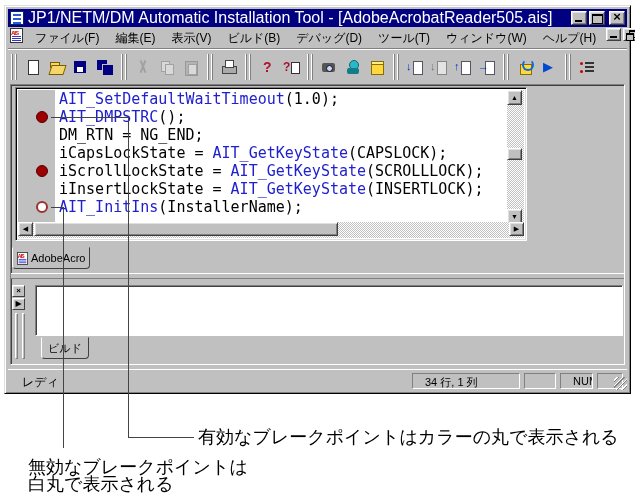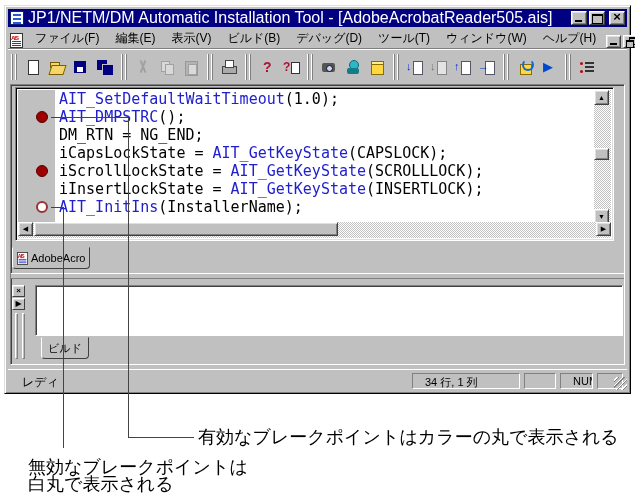--- a/index.html
+++ b/index.html
@@ -18,21 +18,21 @@
   .winbtn{width:16px;height:14px;background:#c0c0c0;border:1px solid;border-color:#fff #404040 #404040 #fff;
     box-shadow:inset 1px 1px 0 #dfdfdf, inset -1px -1px 0 #808080;position:relative;margin-left:2px;flex:none;padding:0;}
   .winbtn.sm{width:15px;height:13px;}
   .glyph-min::before{content:"";position:absolute;left:3px;bottom:2px;width:7px;height:2px;background:#000;}
   .glyph-max::before{content:"";position:absolute;left:2px;top:2px;width:9px;height:7px;border:1px solid #000;border-top-width:2px;}
   .glyph-close::before{content:"×";position:absolute;left:0;right:0;top:-3px;text-align:center;font-size:13px;font-weight:bold;color:#000;}
   .glyph-restore::before{content:"";position:absolute;left:5px;top:1px;width:6px;height:5px;border:1px solid #000;border-top-width:2px;}
   .glyph-restore::after{content:"";position:absolute;left:2px;top:4px;width:6px;height:5px;border:1px solid #000;border-top-width:2px;background:#c0c0c0;}
 
   
-  #menubar{position:absolute;left:3px;top:22px;right:3px;height:20px;display:flex;align-items:flex-end;}
+  #menubar{position:absolute;left:3px;top:22px;right:3px;height:20px;display:flex;align-items:flex-start;}
   .ais-ico{width:13px;height:15px;background:#fff;border:1px solid #333;position:relative;margin:0 4px 0 2px;flex:none;}
   .ais-ico::before{content:"AIS";position:absolute;left:0px;top:1px;font-size:6px;font-weight:bold;color:#c00;letter-spacing:-1px;}
   .ais-ico::after{content:"";position:absolute;left:1px;bottom:1px;width:9px;height:1px;background:#33c;box-shadow:0 -2px 0 #33c,0 -4px 0 #33c;}
   #menu-items{display:flex;flex:1;height:100%;align-items:center;}
   .menu-item{font-size:12px;color:#000;padding:2px 8px;white-space:nowrap;}
   #mdi-buttons{display:flex;margin-right:1px;}
 
   
   #toolbar{position:absolute;left:3px;top:42px;right:3px;height:36px;border-top:1px solid #808080;
     box-shadow:inset 0 1px 0 #fff;display:flex;align-items:center;padding-left:2px;}
@@ -73,21 +73,21 @@
   .i-deploy-package::after{content:"";position:absolute;left:6px;top:0px;width:8px;height:8px;border:2px solid #0a6ae0;border-top-color:transparent;border-radius:50%;}
   .i-run::before{content:"▶";position:absolute;left:3px;top:0px;font-size:13px;line-height:16px;color:#0048d0;}
   .i-breakpoint-list::before{content:"";position:absolute;left:7px;top:3px;width:9px;height:2px;background:#333;box-shadow:0 4px 0 #333,0 8px 0 #333;}
   .i-breakpoint-list::after{content:"";position:absolute;left:2px;top:3px;width:3px;height:3px;background:#c00;border-radius:50%;box-shadow:0 8px 0 #c00;}
 
   
   #mdi{position:absolute;left:5px;top:78px;width:615px;height:281px;background:#c0c0c0;
     border:1px solid;border-color:#808080 #fff #fff #808080;box-shadow:inset 1px 1px 0 #404040;}
 
   
-  #editor{position:absolute;left:4px;top:2px;width:599px;height:154px;background:#fff;
+  #editor{position:absolute;left:4px;top:2px;width:512px;height:154px;background:#fff;
     border:1px solid;border-color:#808080 #fff #fff #808080;box-shadow:inset 1px 1px 0 #000, inset -1px -1px 0 #dfdfdf;}
   #editor-inner{position:absolute;left:2px;top:2px;right:2px;bottom:18px;overflow:hidden;background:#fff;}
   #gutter{position:absolute;left:0;top:0;width:37px;bottom:0;background:#c0c0c0;}
   .bp{position:absolute;left:18px;width:12px;height:12px;border-radius:50%;}
   .bp.enabled{background:#9c0000;border:1px solid #5a0000;}
   .bp.disabled{background:#fff;border:2px solid #993333;}
   #code{position:absolute;left:41px;top:0;right:0;font-family:"DejaVu Sans Mono",monospace;
     font-size:15px;color:#000;}
   .code-line{height:18px;line-height:18px;white-space:pre;}
   .tok-f{color:#2020cc;}

